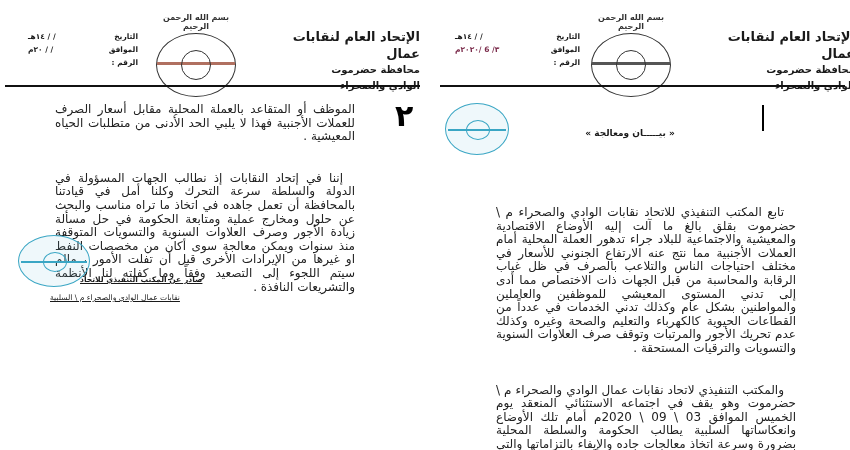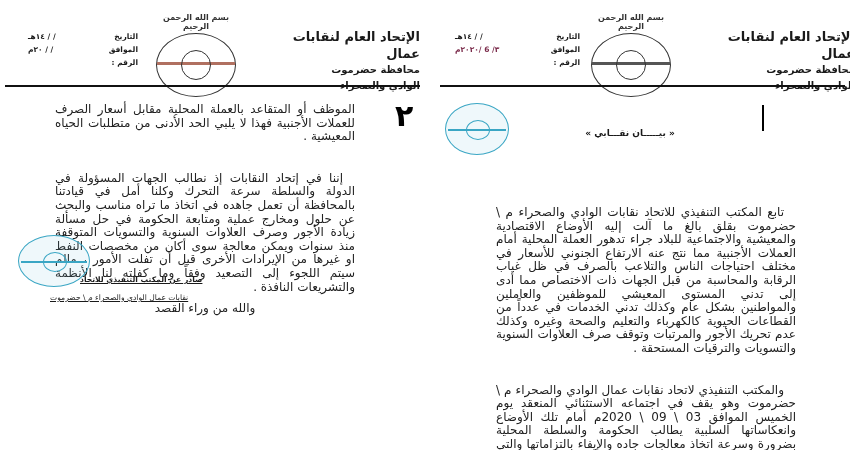--- a/index.html
+++ b/index.html
@@ -89,29 +89,28 @@
         </div>
     </div>
     <div class="rule"></div>
   </div>
 
   <div class="mark">٢</div>
 
   <div class="body-text">
     <p>الموظف أو المتقاعد بالعملة المحلية مقابل أسعار الصرف للعملات الأجنبية فهذا لا يلبي الحد الأدنى من متطلبات الحياه المعيشية .</p>
     <p class="ind">إننا في إتحاد النقابات إذ نطالب الجهات المسؤولة في الدولة والسلطة سرعة التحرك وكلنا أمل في قيادتنا بالمحافظة أن تعمل جاهده في اتخاذ ما تراه مناسب والبحث عن حلول ومخارج عملية ومتابعة الحكومة في حل مسألة زيادة الأجور وصرف العلاوات السنوية والتسويات المتوقفة منذ سنوات ويمكن معالجة سوى أكان من مخصصات النفط او غيرها من الإيرادات الأخرى قبل أن تفلت الأمور ، مالم سيتم اللجوء إلى التصعيد وفقاً وما كفلته لنا الأنظمة والتشريعات النافذة .</p>
-    <p class="center-line">والله من وراء القصد</p>
   </div>
 
   <div class="stamp">
       <div class="sb"></div>
       <div class="si"></div>
     </div>
   <div class="sign s1">صادر عن المكتب التنفيذي للاتحاد</div>
-  <div class="sign s2">نقابات عمال الوادي والصحراء م \ حضرموت</div>
+  <div class="sign s2">نقابات عمال الوادي والصحراء م \ السلبية</div>
 </div>
 
 <div class="page page-right">
   <div class="header">
     <div class="org">
       <div class="l1">الإتحاد العام لنقابات عمال</div>
       <div class="l2">محافظة حضرموت</div>
       <div class="l3">الوادي والصحراء</div>
     </div>
     <div class="emblem">
@@ -135,19 +134,19 @@
         </div>
     </div>
     <div class="rule"></div>
   </div>
 
   <div class="stamp">
       <div class="sb"></div>
       <div class="si"></div>
     </div>
   <div class="mark"></div>
-  <div class="title">« بيـــــان نقـــابي »</div>
+  <div class="title">« بيـــــان ومعالجة »</div>
 
   <div class="body-text">
     <p class="ind">تابع المكتب التنفيذي للاتحاد نقابات الوادي والصحراء م \ حضرموت بقلق بالغ ما آلت إليه الأوضاع الاقتصادية والمعيشية والاجتماعية للبلاد جراء تدهور العملة المحلية أمام العملات الأجنبية مما نتج عنه الارتفاع الجنوني للأسعار في مختلف احتياجات الناس والتلاعب بالصرف في ظل غياب الرقابة والمحاسبة من قبل الجهات ذات الاختصاص مما أدى إلى تدني المستوى المعيشي للموظفين والعاملين والمواطنين بشكل عام وكذلك تدني الخدمات في عدداً من القطاعات الحيوية كالكهرباء والتعليم والصحة وغيره وكذلك عدم تحريك الأجور والمرتبات وتوقف صرف العلاوات السنوية والتسويات والترقيات المستحقة .</p>
     <p class="ind">والمكتب التنفيذي لاتحاد نقابات عمال الوادي والصحراء م \ حضرموت وهو يقف في اجتماعه الاستثنائي المنعقد يوم الخميس الموافق 03 \ 09 \ 2020م أمام تلك الأوضاع وانعكاساتها السلبية يطالب الحكومة والسلطة المحلية بضرورة وسرعة اتخاذ معالجات جاده والإيفاء بالتزاماتها والتي قد أوعدت بها من سابق وتم الإخلال بها ومن ضمنها معالجة أوضاع المدرسين والتربويين جراء الاضرابات المتكررة والمطالب المستمرة والكل يدرك مدى تأثير ذلك على سير العملية التعليمية لأبنائنا وكذلك في قطاع الصحة .</p>
   </div>
 </div>
 
 </body></html>

